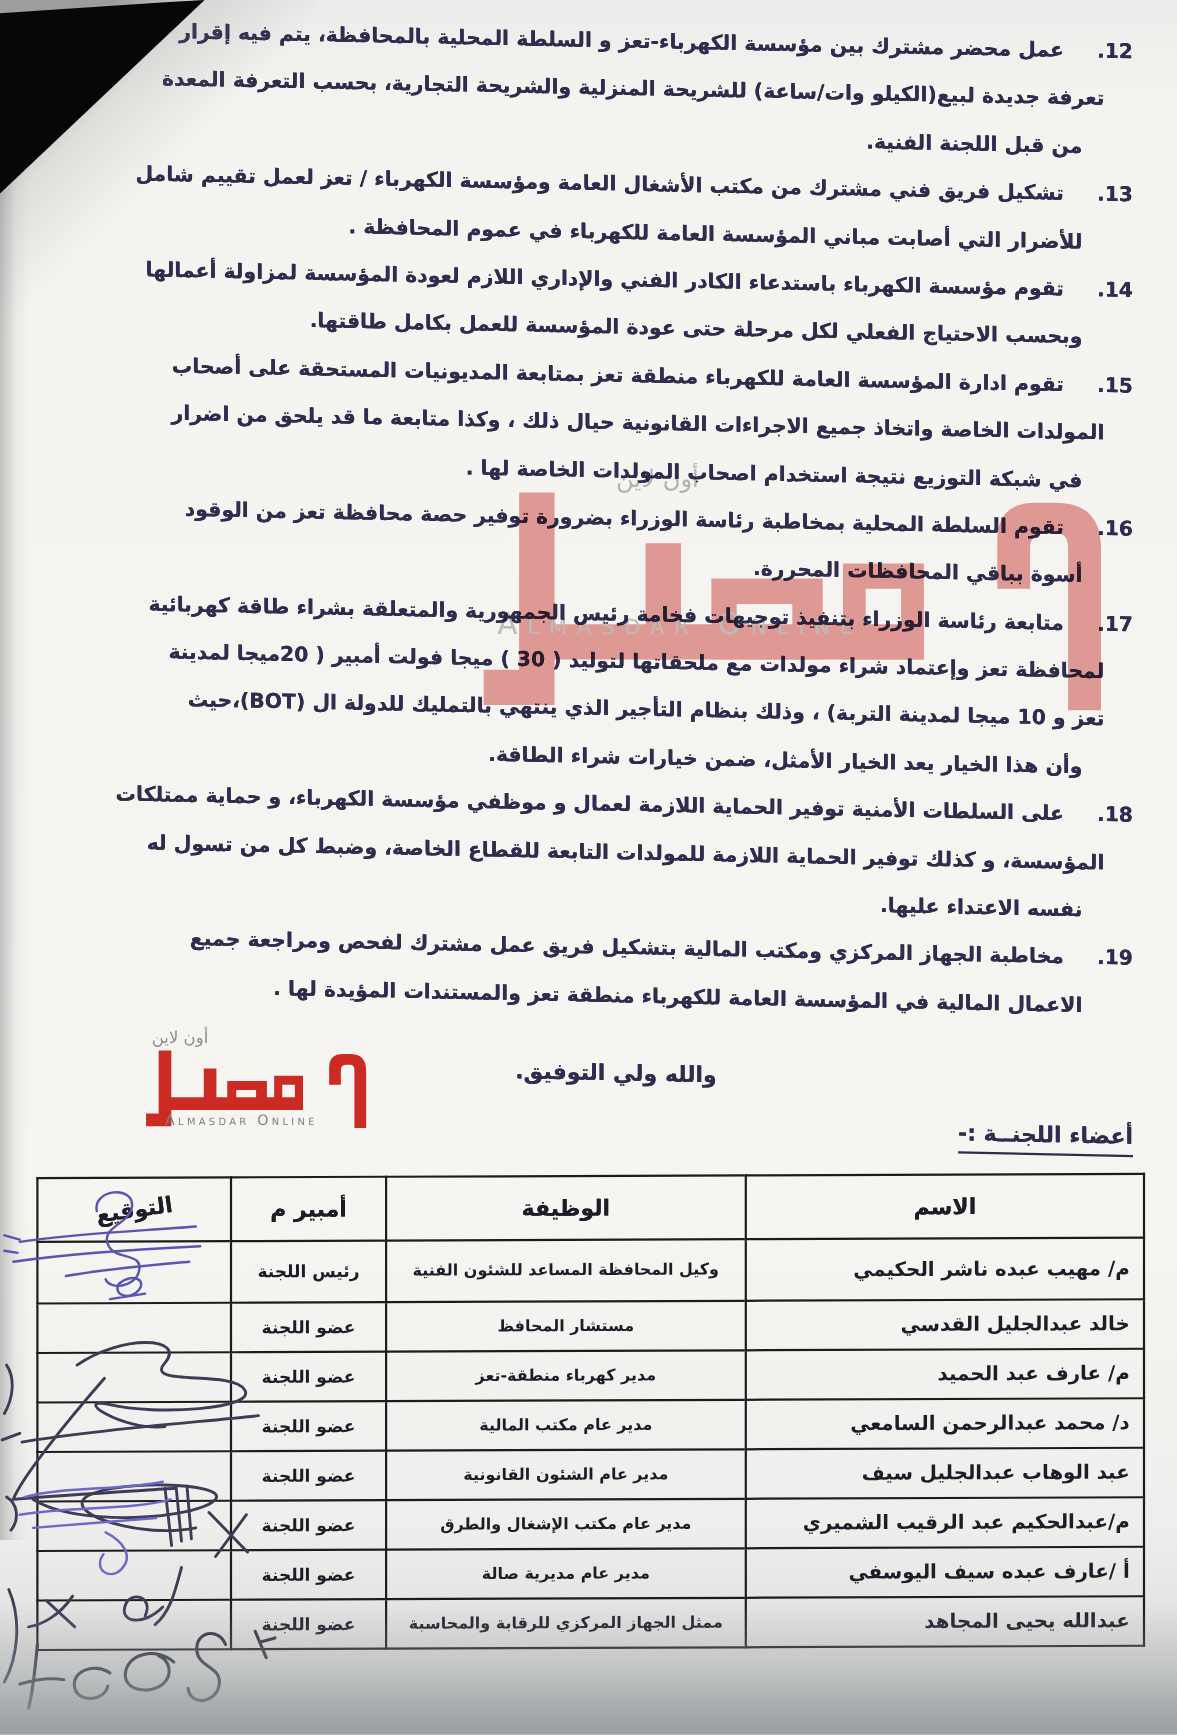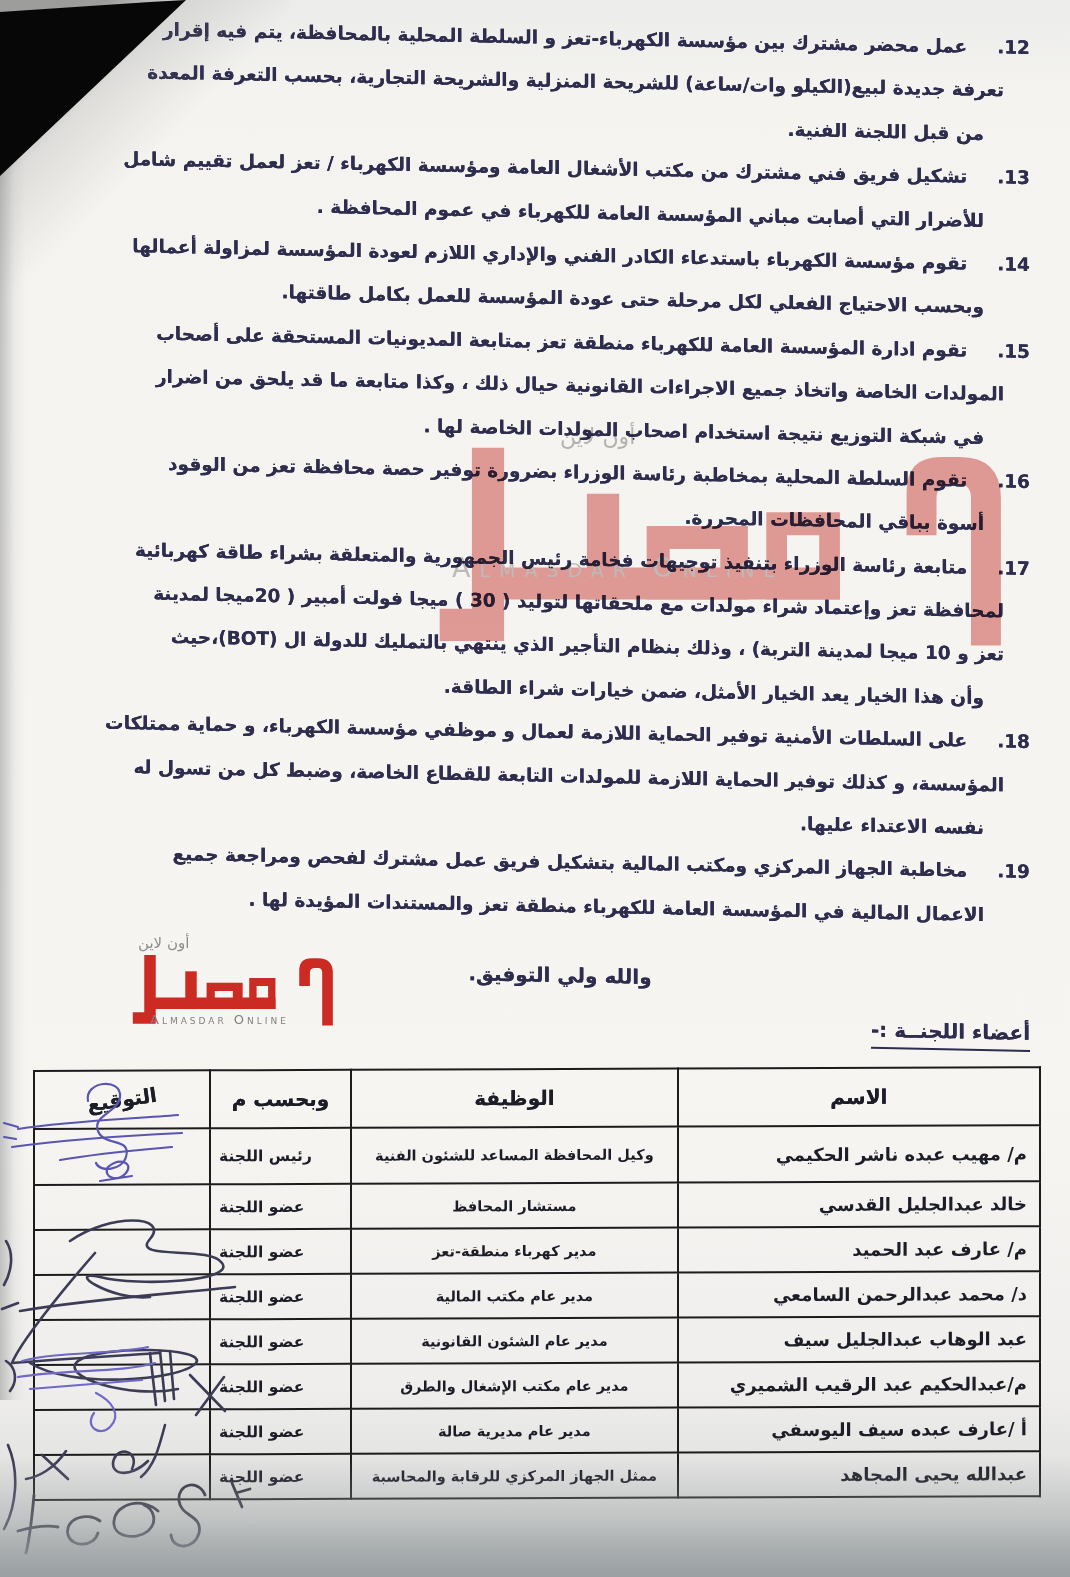--- a/index.html
+++ b/index.html
@@ -35,21 +35,21 @@
   
   .table-wrap{position:absolute;left:33px;top:1070px;width:1008px;z-index:4;
     transform:skewY(-0.22deg);transform-origin:top left;}
   table{width:100%;border-collapse:collapse;direction:rtl;color:#1d1d28;}
   th,td{border:2.4px solid #1c1c1c;font-weight:700;padding:0 8px;}
   th{height:56px;font-size:20px;text-shadow:0 0 .5px #1d1d28;}
   tbody tr:first-child td{height:54px;}
   td{height:43px;}
   .c-name{text-align:right;font-size:18px;padding-right:12px;}
   .c-job{text-align:center;font-size:14.5px;}
-  .c-cap{text-align:left;font-size:15.5px;border-radius:22px;}
+  .c-cap{text-align:center;font-size:15.5px;border-radius:22px;}
   .c-sig{width:17.5%;}
   .th-sig{transform:rotate(-8deg);}
 
   
   .logo{position:absolute;left:104px;top:936px;width:260px;height:108px;z-index:4;}
   .logo svg{position:absolute;left:0;top:14px;width:256px;height:82px;fill:#cc2b24;}
   .lg-online{position:absolute;left:34px;top:-2px;font-size:15px;color:#8d8d8d;direction:rtl;}
   .lg-en{position:absolute;left:46px;top:76px;font-size:13px;letter-spacing:3px;color:#7f7f7f;
     font-variant:small-caps;white-space:nowrap;}
   .watermark{position:absolute;left:388px;top:424px;width:662px;height:280px;
@@ -143,21 +143,21 @@
     <colgroup>
         <col style="width:36%">
         <col style="width:32.5%">
         <col style="width:14%">
         <col style="width:17.5%">
       </colgroup>
     <thead>
       <tr>
         <th>الاسم</th>
         <th>الوظيفة</th>
-        <th>وبحسب م</th>
+        <th>أمبير م</th>
         <th><span class="th-sig" style="display:inline-block">التوقيع</span></th>
       </tr>
     </thead>
     <tbody>
       <tr>
           <td class="c-name">م/ مهيب عبده ناشر الحكيمي</td>
           <td class="c-job">وكيل المحافظة المساعد للشئون الفنية</td>
           <td class="c-cap">رئيس اللجنة</td>
           <td class="c-sig"></td>
         </tr>

